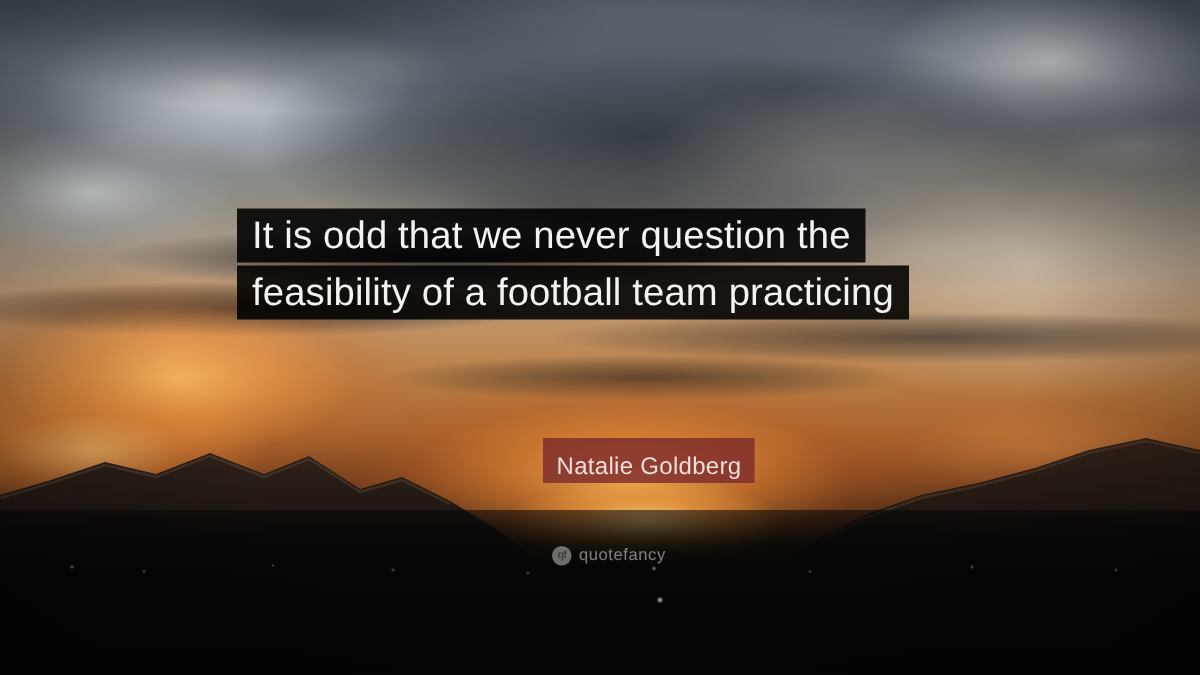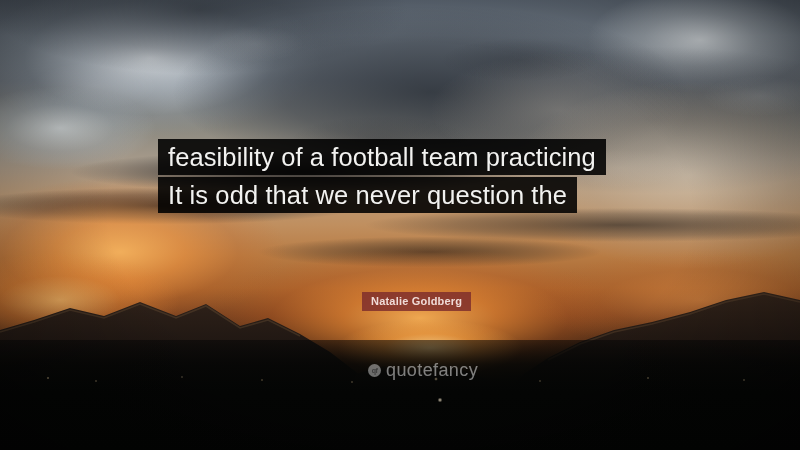--- a/index.html
+++ b/index.html
@@ -216,26 +216,25 @@
     white-space: nowrap;
   }
 
   
   .author-badge {
     position: absolute;
     left: 362px;
     top: 292px;
     background: rgba(124,44,44,0.82);
     color: #f0dcd8;
-    font-size: 11px;
+    font-size: 16px;
     line-height: 16px;
     letter-spacing: 0.2px;
-    padding: 1px 9px 2px 9px;
+    padding: 12px 9px 2px 9px;
     white-space: nowrap;
-    font-weight: bold;
   }
 
   
   .watermark {
     position: absolute;
     left: 368px;
     top: 364px;
     display: flex;
     align-items: center;
     gap: 5px;
@@ -249,21 +248,21 @@
     display: flex;
     align-items: center;
     justify-content: center;
     font-size: 7px;
     font-weight: 700;
     color: #6a6a6a;
     letter-spacing: -0.5px;
   }
   .wm-text {
     color: rgba(244,244,244,0.92);
-    font-size: 18px;
+    font-size: 11px;
     line-height: 13px;
     letter-spacing: 0.4px;
   }
 </style>
 </head>
 <body>
 
 <div id="stage">
 
   <div class="layer sky-base"></div>
@@ -317,22 +316,22 @@
     </svg>
   </div>
 
   <div class="layer glow-valley"></div>
   <div class="layer foreground"></div>
   <div class="layer town-lights"></div>
   <div class="layer lamp"></div>
   <div class="layer vignette"></div>
 
   <div class="quote-block">
+    <div class="quote-line">It is odd that we never question the</div>
     <div class="quote-line">feasibility of a football team practicing</div>
-    <div class="quote-line">It is odd that we never question the</div>
   </div>
 
   <div class="author-badge">Natalie Goldberg</div>
 
   <div class="watermark">
     <span class="wm-logo">qf</span>
     <span class="wm-text">quotefancy</span>
   </div>
 
 </div>

